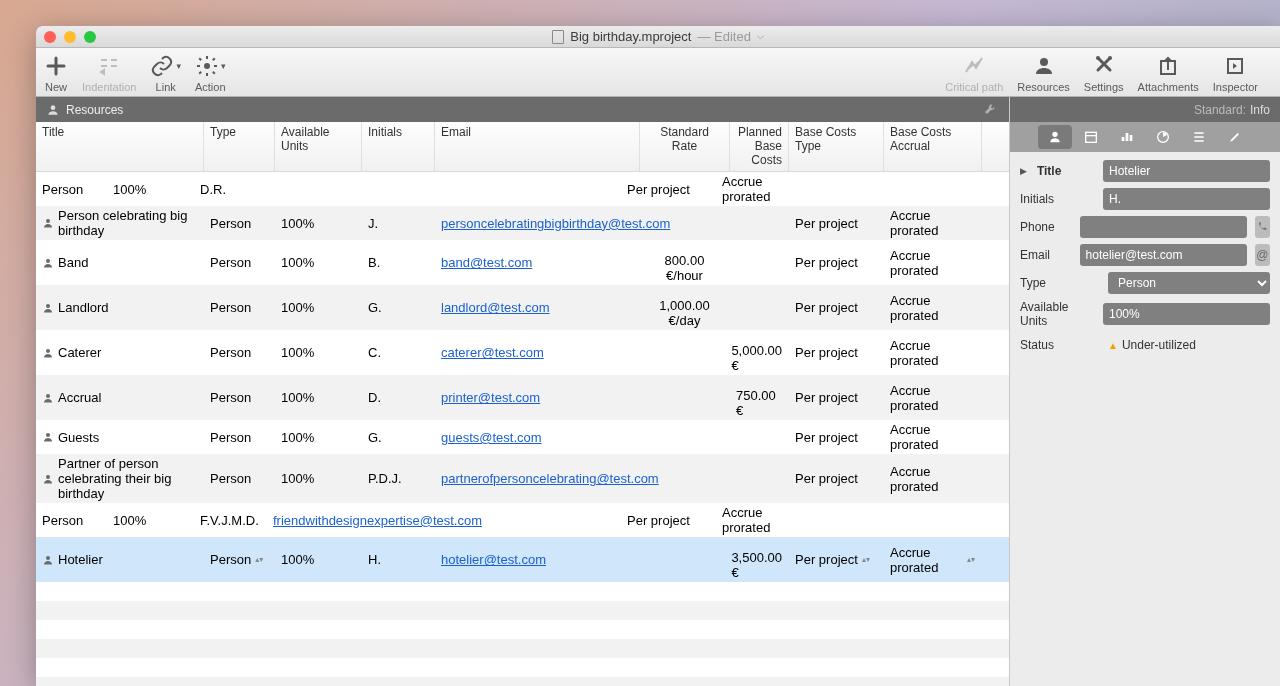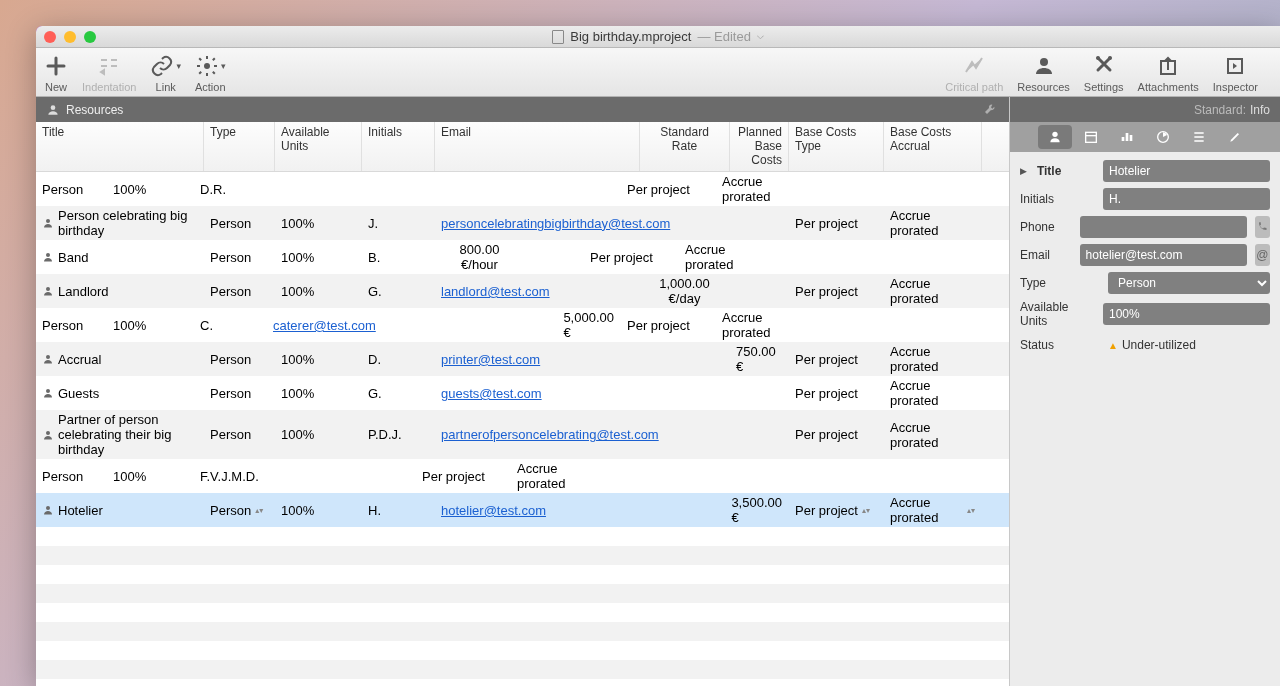--- a/index.html
+++ b/index.html
@@ -36,21 +36,21 @@
 .thead { display: flex; background: linear-gradient(#fdfdfd,#f1f1f1); border-bottom: 1px solid #d9d9d9; font-size: 12px; color: #333; }
 .th { padding: 4px 6px; border-right: 1px solid #e0e0e0; display: flex; align-items: flex-start; line-height: 1.15; }
 .th.right { justify-content: flex-end; text-align: right; }
 .c-title{width:168px;} .c-type{width:71px;} .c-au{width:87px;} .c-init{width:73px;} .c-email{width:205px;} .c-sr{width:90px; justify-content:flex-end; text-align:center;} .c-pbc{width:59px;} .c-bct{width:95px;} .c-bca{width:98px;}
 
 .tbody { flex: 1; overflow: auto; font-size: 13px; }
 .row { display: flex; min-height: 19px; align-items: stretch; }
 .row:nth-child(even){ background:#f2f2f2; }
 .row.selected { background: #cfe6fb !important; }
 .cell { padding: 2px 6px; display: flex; align-items: center; border-right: 1px solid transparent; }
-.cell.right { justify-content: flex-end; }
+.cell.right { justify-content: flex-end; margin-top: 11px; }
 .cell .up { font-size: 8px; color:#888; margin-left:4px; }
 .person-icon { width: 12px; height: 12px; margin-right: 4px; flex-shrink: 0; }
 .email-link { color: #1b60d1; text-decoration: underline; }
 
 .side-head { height: 25px; background: #6b6b6b; color: #ddd; display: flex; align-items: center; justify-content: flex-end; padding: 0 10px; font-size: 12px; gap: 4px; }
 .side-head .label { color: #bbb; }
 .side-tabs { height: 30px; background: #a0a0a0; display: flex; align-items: center; justify-content: center; gap: 2px; padding: 3px; }
 .stab { width: 34px; height: 24px; border-radius: 4px; display: flex; align-items: center; justify-content: center; }
 .stab.active { background: #7a7a7a; }
 .side-body { padding: 8px 10px; font-size: 12px; }
@@ -249,20 +249,23 @@
             <div class="cell c-title">
               <svg class="person-icon personsvg" viewBox="0 0 24 24">
                 <circle cx="12" cy="8" r="4"></circle>
                 <path d="M4 21c0-4 4-7 8-7s8 3 8 7"></path>
               </svg>
               <span>Band</span>
             </div>
             <div class="cell c-type">Person</div>
             <div class="cell c-au">100%</div>
             <div class="cell c-init">B.</div>
+            <div class="cell c-email">
+              <a class="email-link">band@test.com</a>
+            </div>
             <div class="cell c-sr right">800.00 €/hour</div>
             <div class="cell c-pbc right"></div>
             <div class="cell c-bct">Per project</div>
             <div class="cell c-bca">Accrue prorated</div>
           </div>
           <div class="row">
             <div class="cell c-title">
               <svg class="person-icon personsvg" viewBox="0 0 24 24">
                 <circle cx="12" cy="8" r="4"></circle>
                 <path d="M4 21c0-4 4-7 8-7s8 3 8 7"></path>
@@ -274,20 +277,27 @@
             <div class="cell c-init">G.</div>
             <div class="cell c-email">
               <a class="email-link">landlord@test.com</a>
             </div>
             <div class="cell c-sr right">1,000.00 €/day</div>
             <div class="cell c-pbc right"></div>
             <div class="cell c-bct">Per project</div>
             <div class="cell c-bca">Accrue prorated</div>
           </div>
           <div class="row">
+            <div class="cell c-title">
+              <svg class="person-icon personsvg" viewBox="0 0 24 24">
+                <circle cx="12" cy="8" r="4"></circle>
+                <path d="M4 21c0-4 4-7 8-7s8 3 8 7"></path>
+              </svg>
+              <span>Caterer</span>
+            </div>
             <div class="cell c-type">Person</div>
             <div class="cell c-au">100%</div>
             <div class="cell c-init">C.</div>
             <div class="cell c-email">
               <a class="email-link">caterer@test.com</a>
             </div>
             <div class="cell c-sr right"></div>
             <div class="cell c-pbc right">5,000.00 €</div>
             <div class="cell c-bct">Per project</div>
             <div class="cell c-bca">Accrue prorated</div>
@@ -346,20 +356,23 @@
             </div>
             <div class="cell c-sr right"></div>
             <div class="cell c-pbc right"></div>
             <div class="cell c-bct">Per project</div>
             <div class="cell c-bca">Accrue prorated</div>
           </div>
           <div class="row">
             <div class="cell c-type">Person</div>
             <div class="cell c-au">100%</div>
             <div class="cell c-init">F.V.J.M.D.</div>
+            <div class="cell c-email">
+              <a class="email-link">friendwithdesignexpertise@test.com</a>
+            </div>
             <div class="cell c-sr right"></div>
             <div class="cell c-pbc right"></div>
             <div class="cell c-bct">Per project</div>
             <div class="cell c-bca">Accrue prorated</div>
           </div>
           <div class="row selected">
             <div class="cell c-title">
               <svg class="person-icon personsvg" viewBox="0 0 24 24">
                 <circle cx="12" cy="8" r="4"></circle>
                 <path d="M4 21c0-4 4-7 8-7s8 3 8 7"></path>

